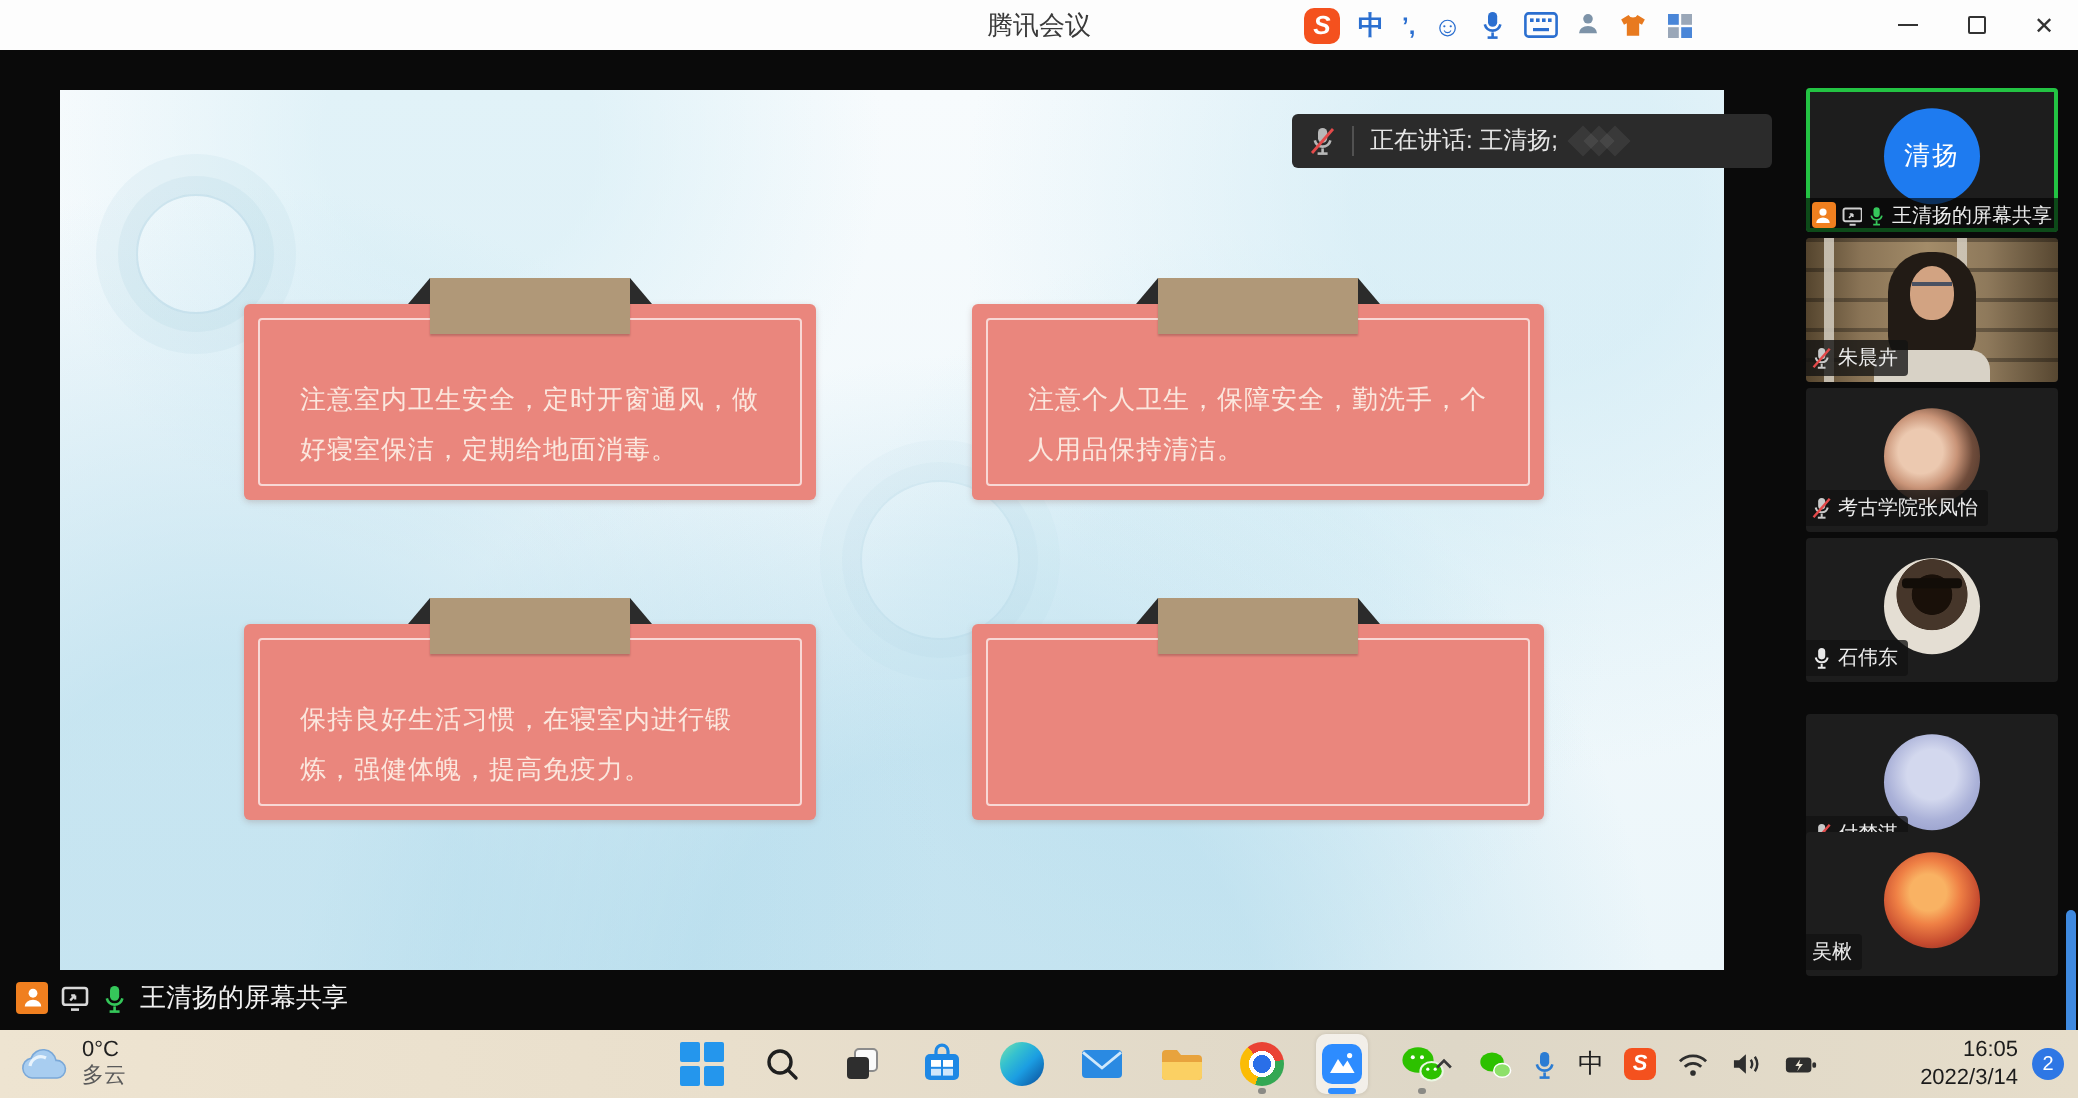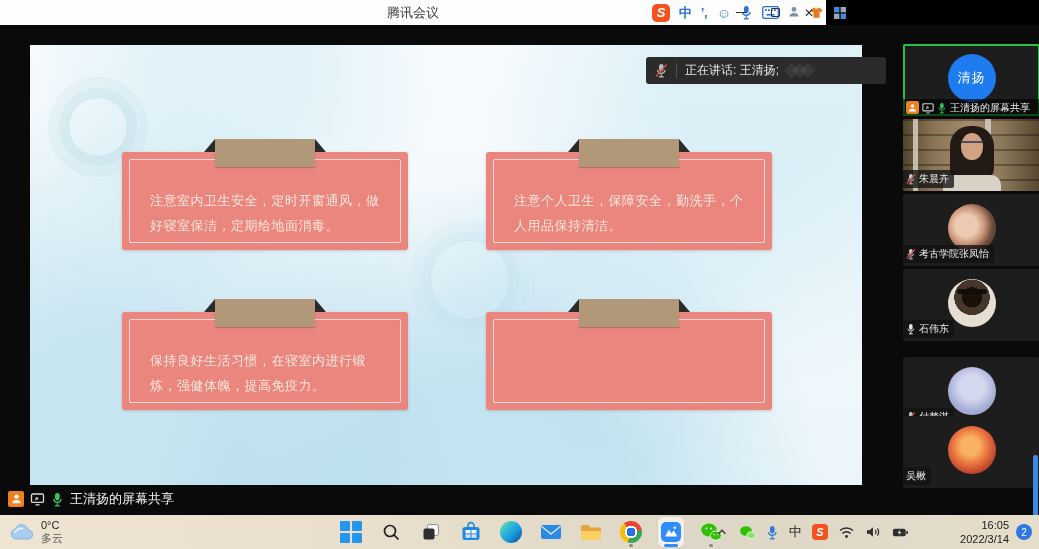--- a/index.html
+++ b/index.html
@@ -1,21 +1,21 @@
 <!DOCTYPE html>
 <html><head>
 <meta charset="utf-8">
 <style>
   * { margin:0; padding:0; box-sizing:border-box; }
   html,body { width:1039px; height:549px; overflow:hidden; background:#000;
               font-family:"Liberation Sans", sans-serif; }
   .screen { position:relative; width:1039px; height:549px; }
 
   
-  .titlebar { position:absolute; left:0; top:0; width:826px; height:25px; background:#fdfdfd; }
+  .titlebar { position:absolute; left:0; top:0; width:1039px; height:25px; background:#fdfdfd; }
   .titlebar .title { position:absolute; left:0; right:0; top:0; height:25px; line-height:25px;
                      text-align:center; font-size:13px; color:#3a3a3a; }
   .ime-bar { position:absolute; left:652px; top:0; height:25px; display:flex; align-items:center; gap:9px; }
   .sogou-badge { width:18px; height:18px; border-radius:5px; background:#f4511e; color:#fff;
                  font-weight:bold; font-style:italic; font-size:13px; display:flex;
                  align-items:center; justify-content:center; }
   .ime-lang { color:#2b6fd0; font-size:13px; font-weight:bold; }
   .ime-punct { color:#2b6fd0; font-size:12px; font-weight:bold; }
   .ime-smiley { color:#2b6fd0; font-size:14px; }
   .win-controls { position:absolute; right:0; top:0; height:25px; display:flex; }
@@ -63,21 +63,21 @@
 
   
   .share-bar { position:absolute; left:0; top:460px; width:862px; height:28px;
                display:flex; align-items:center; gap:6px; padding-left:8px; }
   .share-bar .share-label { color:#f2f2f2; font-size:13px; }
   .person-badge { background:#f07f1f; border-radius:2px; display:flex; align-items:center; justify-content:center; }
   .pb16 { width:16px; height:16px; } .pb13 { width:13px; height:13px; }
 
   
   .sidebar { position:absolute; left:903px; top:19px; width:129px; }
-  .tile { position:absolute; left:0; width:137px; height:72px; background:#1d1d1d; border-radius:2px; overflow:hidden; }
+  .tile { position:absolute; left:0; width:126px; height:72px; background:#1d1d1d; border-radius:2px; overflow:hidden; }
   .tile.speaking { box-shadow:0 0 0 2px #23c343 inset; }
   .avatar-circle { position:absolute; left:50%; top:50%; transform:translate(-50%,-54%);
                    width:48px; height:48px; border-radius:50%; }
   .avatar-initials { background:#1e7bf0; color:#fff; font-size:13px; display:flex;
                      align-items:center; justify-content:center; letter-spacing:1px; }
   .tile-label { position:absolute; left:0; bottom:3px; max-width:100%; display:flex; align-items:center;
                 gap:3px; background:rgba(18,18,18,.78); padding:2px 5px 2px 3px; border-radius:0 2px 2px 0; }
   .tile-label span { color:#ececec; font-size:10px; white-space:nowrap; }
   .tile-overlay { position:absolute; left:0; bottom:0; right:0; height:17px; background:rgba(0,0,0,.62);
                   display:flex; align-items:center; gap:3px; padding:0 3px; }

